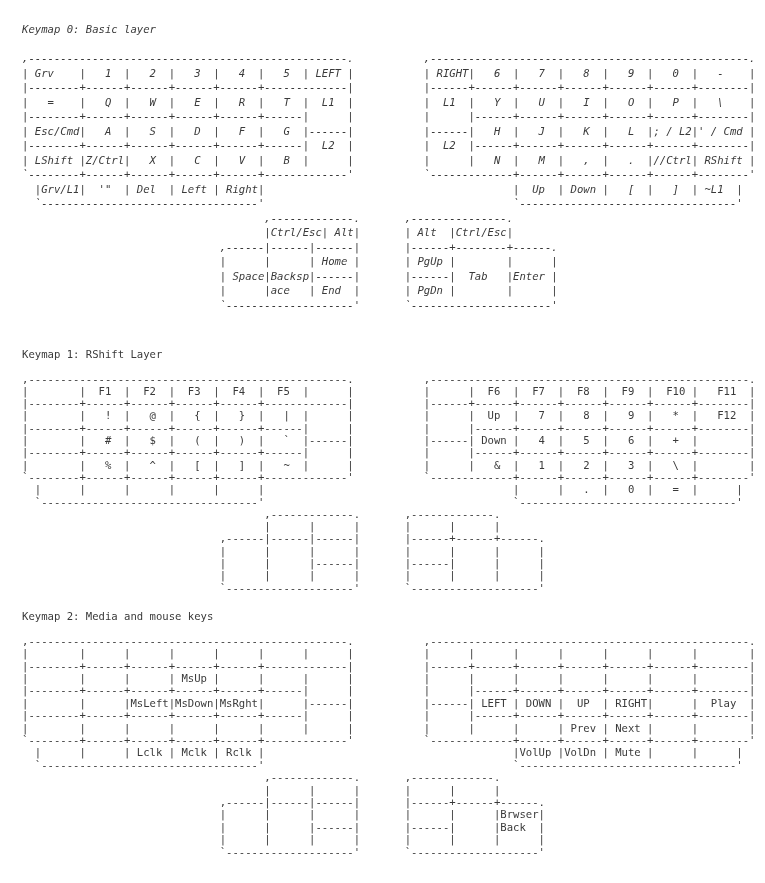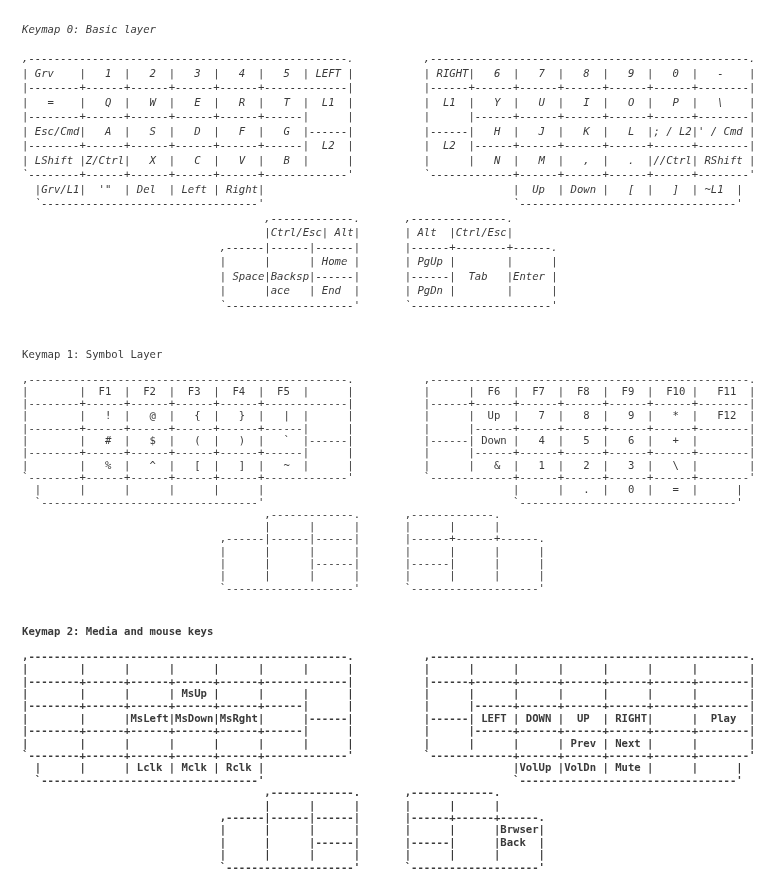--- a/index.html
+++ b/index.html
@@ -24,21 +24,21 @@
     letter-spacing: 0;
   }
   
   .s0 pre { line-height: 14.5px; font-style: italic; }
   .s1 pre { line-height: 12.3px; }
   .s2 pre { line-height: 12.4px; }
   .s0 .layer-title { margin-bottom: 14.5px; }
   .s1 .layer-title { margin-bottom: 12.3px; }
   .s2 .layer-title { margin-bottom: 12.4px; }
   .s1 { margin-top: 36px; }
-  .s2 { margin-top: 31px; font-weight: bold; }
+  .s2 { margin-top: 16px; }
 </style>
 </head>
 <body>
 
 <div class="doc">
 
   <section class="s0">
     <pre class="layer-title">Keymap 0: Basic layer</pre>
     <pre class="layer-art">,--------------------------------------------------.           ,--------------------------------------------------.
 | Grv    |   1  |   2  |   3  |   4  |   5  | LEFT |           | RIGHT|   6  |   7  |   8  |   9  |   0  |   -    |
@@ -54,21 +54,21 @@
                                       ,-------------.       ,---------------.
                                       |Ctrl/Esc| Alt|       | Alt  |Ctrl/Esc|
                                ,------|------|------|       |------+--------+------.
                                |      |      | Home |       | PgUp |        |      |
                                | Space|Backsp|------|       |------|  Tab   |Enter |
                                |      |ace   | End  |       | PgDn |        |      |
                                `--------------------'       `----------------------'</pre>
   </section>
 
   <section class="s1">
-    <pre class="layer-title">Keymap 1: Symbol Layer</pre>
+    <pre class="layer-title">Keymap 1: RShift Layer</pre>
     <pre class="layer-art">,--------------------------------------------------.           ,--------------------------------------------------.
 |        |  F1  |  F2  |  F3  |  F4  |  F5  |      |           |      |  F6  |  F7  |  F8  |  F9  |  F10 |   F11  |
 |--------+------+------+------+------+-------------|           |------+------+------+------+------+------+--------|
 |        |   !  |   @  |   {  |   }  |   |  |      |           |      |  Up  |   7  |   8  |   9  |   *  |   F12  |
 |--------+------+------+------+------+------|      |           |      |------+------+------+------+------+--------|
 |        |   #  |   $  |   (  |   )  |   `  |------|           |------| Down |   4  |   5  |   6  |   +  |        |
 |--------+------+------+------+------+------|      |           |      |------+------+------+------+------+--------|
 |        |   %  |   ^  |   [  |   ]  |   ~  |      |           |      |   &amp;  |   1  |   2  |   3  |   \  |        |
 `--------+------+------+------+------+-------------'           `-------------+------+------+------+------+--------'
   |      |      |      |      |      |                                       |      |   .  |   0  |   =  |      |

